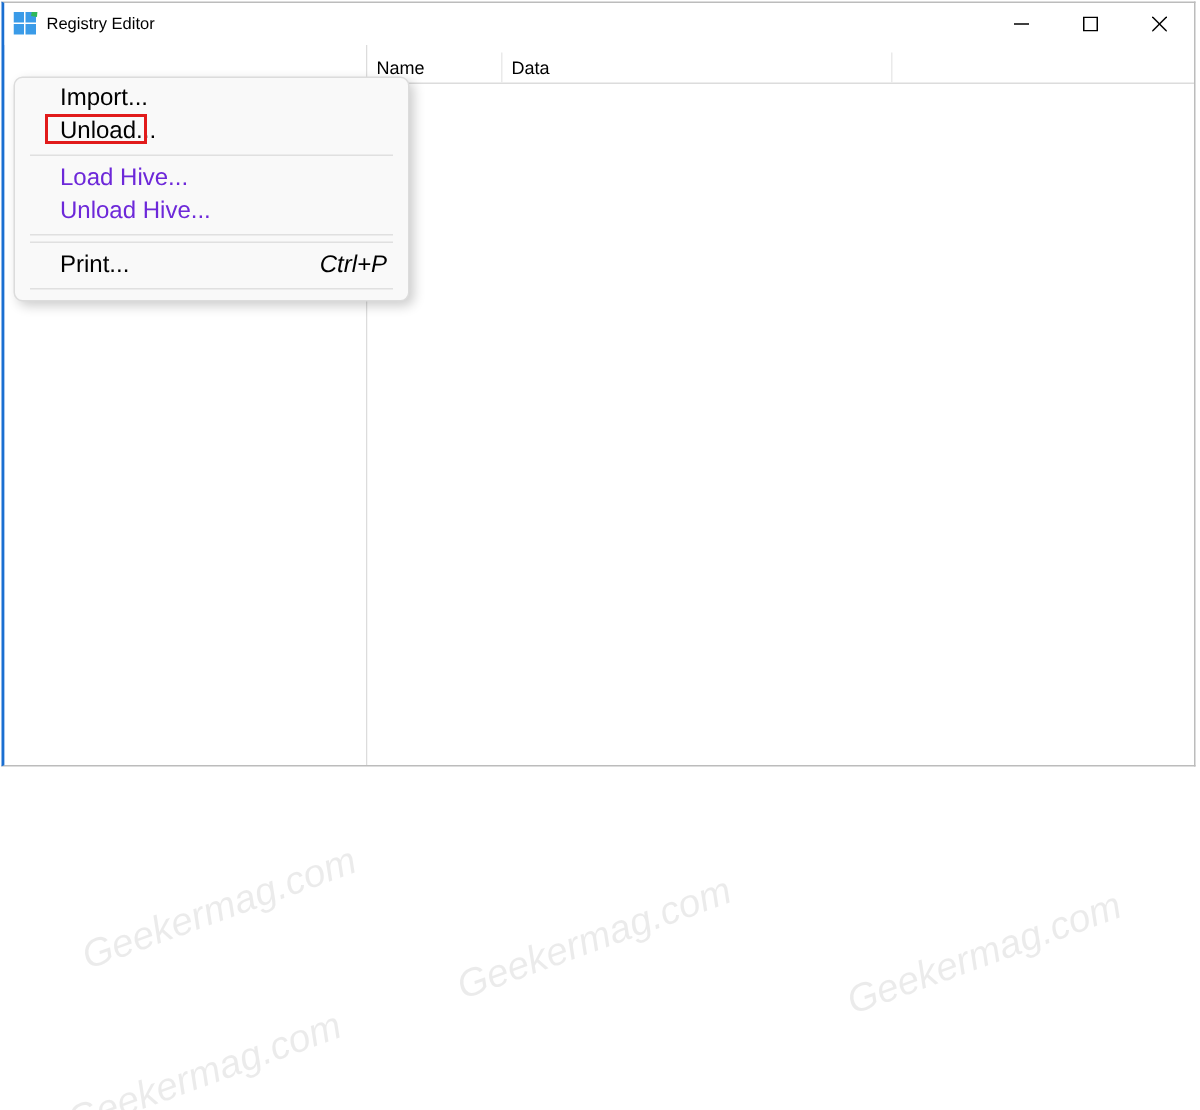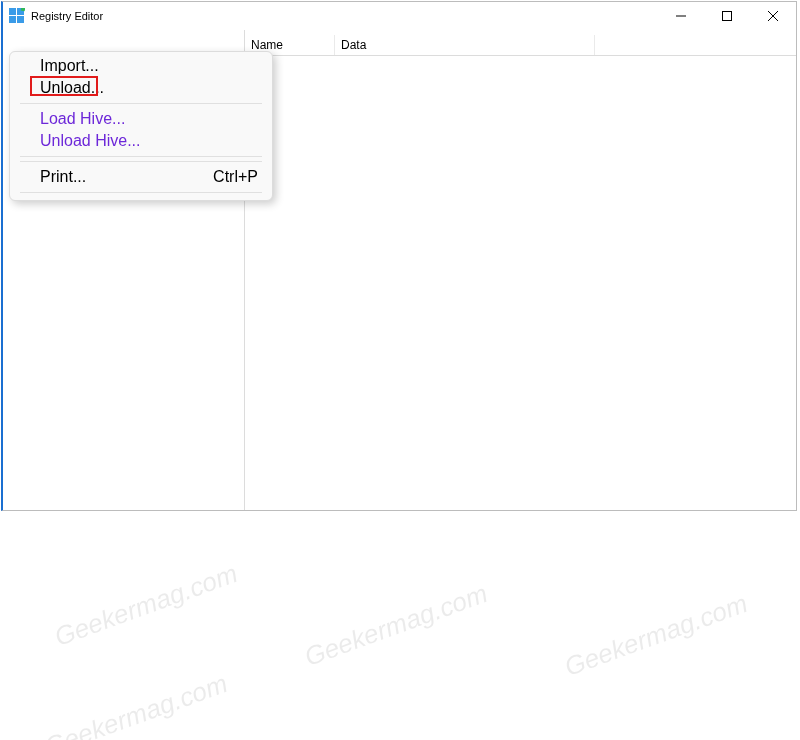--- a/index.html
+++ b/index.html
@@ -139,20 +139,21 @@
       align-items: center;
       padding: 0 12px 0 28px;
       font-size: 16px;
       color: #000;
       position: relative;
     }
     .menu-item.disabled { color: #6d28d9; }
     .menu-item .shortcut {
       margin-left: auto;
       color: #000;
+      font-style: italic;
     }
     .menu-sep {
       height: 1px;
       background: #e0e0e0;
       margin: 4px 8px;
     }
     .highlight-box {
       position: absolute;
       border: 2px solid #e11b1b;
       pointer-events: none;

